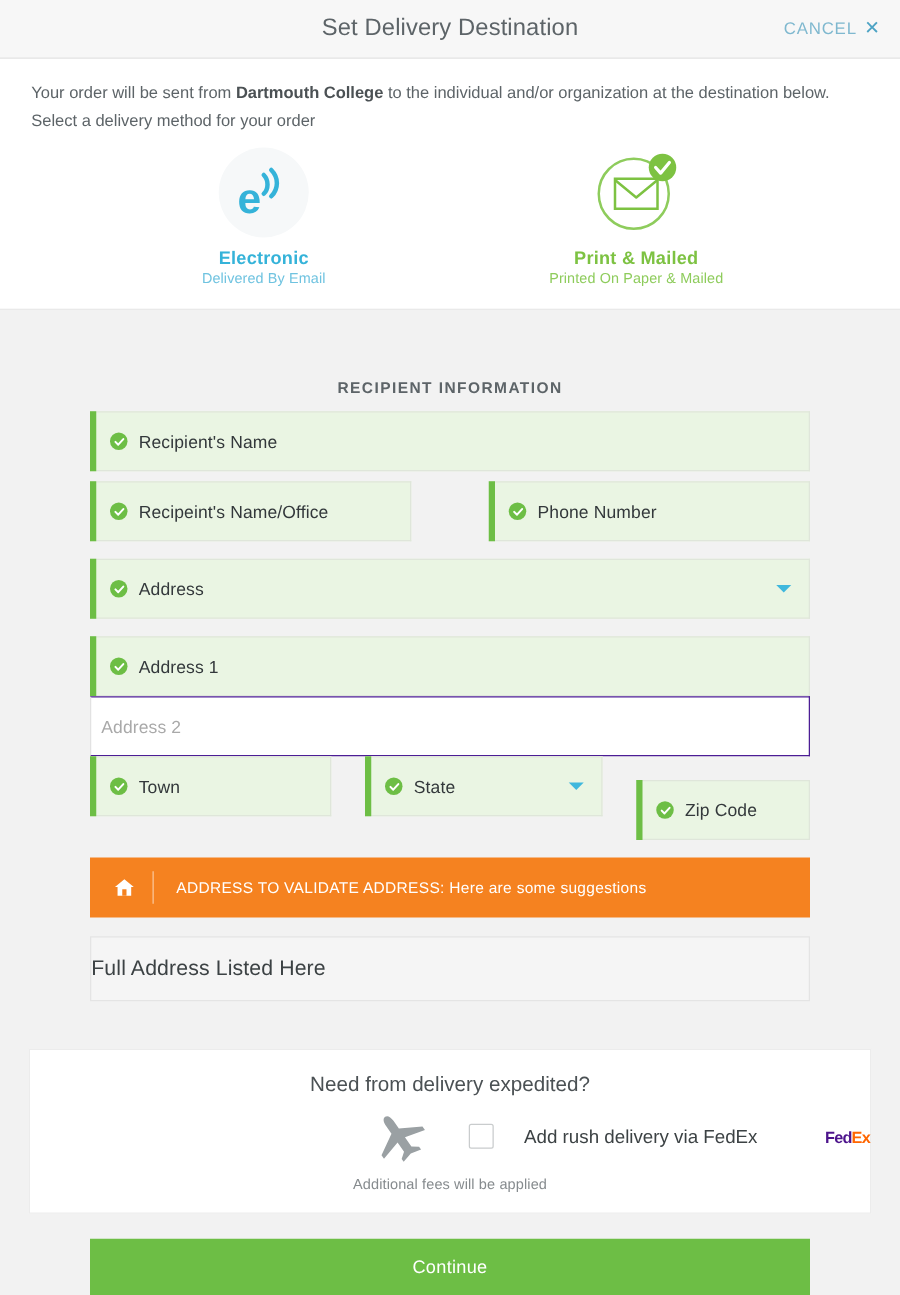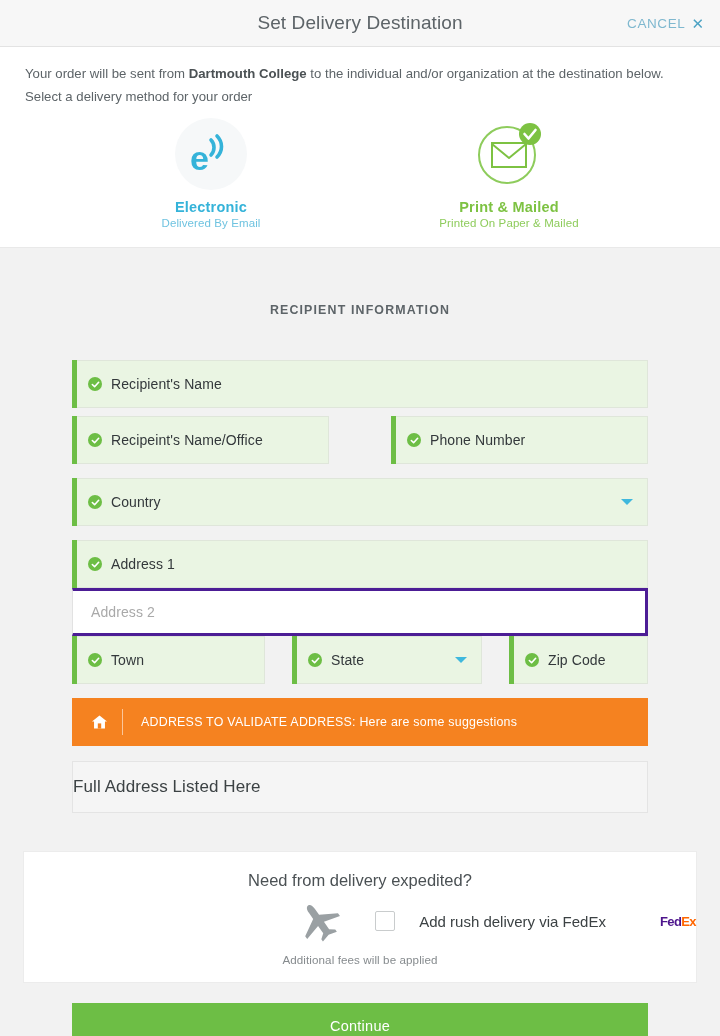--- a/index.html
+++ b/index.html
@@ -122,21 +122,21 @@
     position: relative;
   }
 
   .section-title {
     text-align: center;
     font-size: 12.4px;
     font-weight: 700;
     letter-spacing: 1.15px;
     color: #5d6468;
     padding-top: 55px;
-    padding-bottom: 43px;
+    padding-bottom: 12px;
   }
 
   .form-wrap { padding: 0 72px 0 72px; }
 
   
   .field {
     position: relative;
     background: #eaf5e3;
     border: 1px solid #dfe6da;
     border-left: none;
@@ -148,23 +148,23 @@
   }
   .field::before {
     content: "";
     position: absolute;
     left: 0; top: -1px; bottom: -1px;
     width: 5px;
     background: #6dbe45;
   }
   .field.plain {
     background: #ffffff;
-    border: 3px solid #4c1d95;
+    border: 1px solid #4c1d95;
     border-left: 1px solid #e2e2e2;
-    padding-left: 18px;
+    padding-left: 8px;
   }
   .field.plain::before { display: none; }
 
   .check-icon {
     width: 14px; height: 14px;
     border-radius: 50%;
     background: #6dbe45;
     display: inline-flex;
     align-items: center;
     justify-content: center;
@@ -388,21 +388,21 @@
       </div>
 
       <div class="spacer-14"></div>
 
       <div class="field">
         <span class="check-icon">
           <svg width="9" height="9" viewBox="0 0 10 10">
               <path d="M1.5 5 L4 7.5 L8.5 2.5" stroke="#ffffff" stroke-width="1.8" fill="none" stroke-linecap="round" stroke-linejoin="round"></path>
             </svg>
         </span>
-        <span class="field-label">Country</span>
+        <span class="field-label">Address</span>
         <span class="caret"></span>
       </div>
 
       <div class="spacer-14"></div>
 
       <div class="field">
         <span class="check-icon">
           <svg width="9" height="9" viewBox="0 0 10 10">
               <path d="M1.5 5 L4 7.5 L8.5 2.5" stroke="#ffffff" stroke-width="1.8" fill="none" stroke-linecap="round" stroke-linejoin="round"></path>
             </svg>
@@ -425,21 +425,21 @@
         </div>
         <div class="field" style="flex:0 0 190px;">
           <span class="check-icon">
             <svg width="9" height="9" viewBox="0 0 10 10">
                 <path d="M1.5 5 L4 7.5 L8.5 2.5" stroke="#ffffff" stroke-width="1.8" fill="none" stroke-linecap="round" stroke-linejoin="round"></path>
               </svg>
           </span>
           <span class="field-label">State</span>
           <span class="caret"></span>
         </div>
-        <div class="field" style="flex:1 1 0;">
+        <div class="field" style="flex:1 1 0;margin-top:19px;">
           <span class="check-icon">
             <svg width="9" height="9" viewBox="0 0 10 10">
                 <path d="M1.5 5 L4 7.5 L8.5 2.5" stroke="#ffffff" stroke-width="1.8" fill="none" stroke-linecap="round" stroke-linejoin="round"></path>
               </svg>
           </span>
           <span class="field-label">Zip Code</span>
         </div>
       </div>
 
       <div class="warn-banner">

